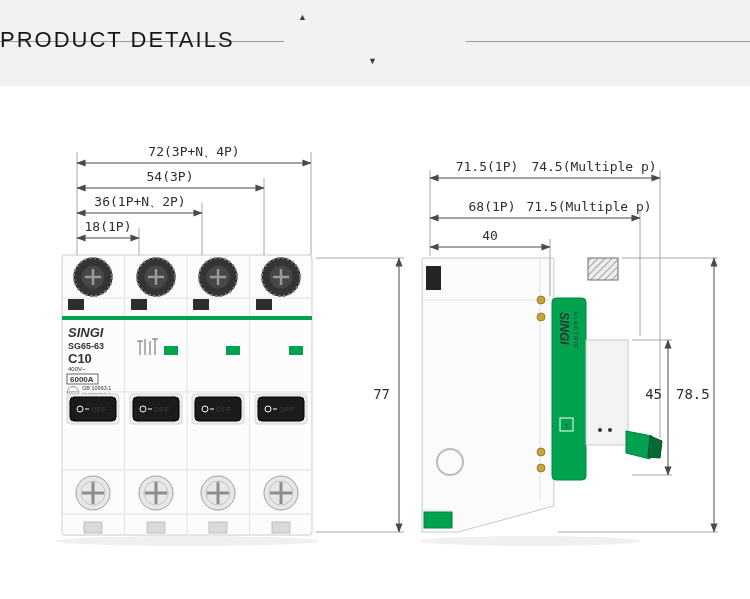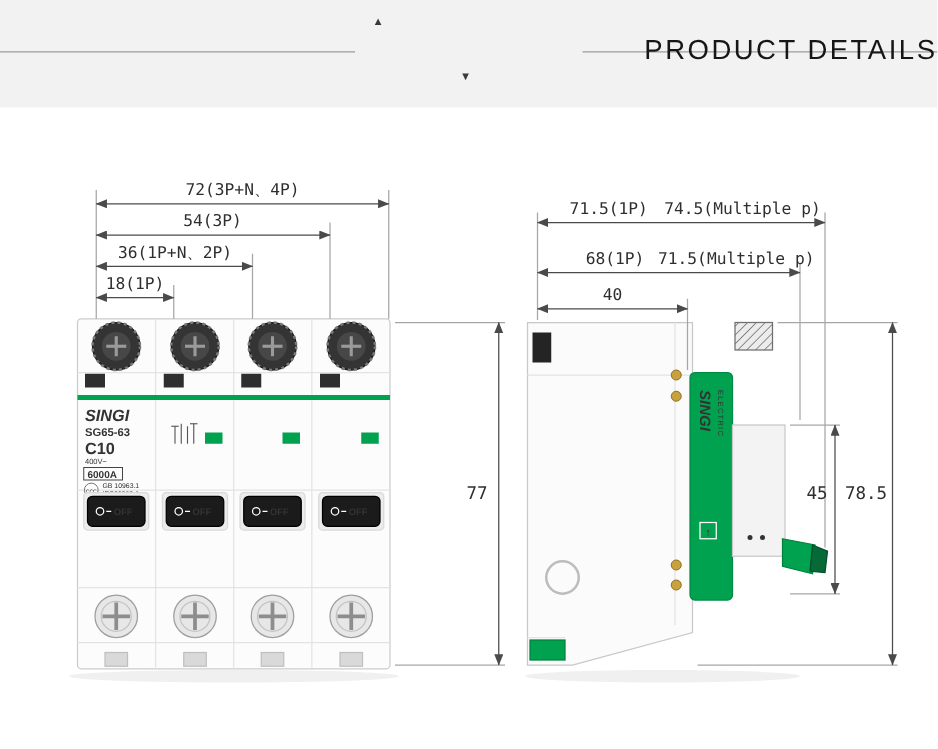--- a/index.html
+++ b/index.html
@@ -2,21 +2,21 @@
 <html><head>
 <meta charset="utf-8">
 <style>
   html,body{margin:0;padding:0}
   body{background:#ffffff}
   .page{position:relative;width:750px;height:599px;background:#ffffff;overflow:hidden;font-family:"Liberation Sans",sans-serif}
   .header-band{position:absolute;top:0;left:0;width:750px;height:86px;background:#f2f2f2}
   .hline{position:absolute;top:41px;height:1px;background:#9c9c9c}
   .hline-left{left:0;width:284px}
   .hline-right{right:0;width:284px}
-  .header-title{position:absolute;top:27px;left:0;width:100%;text-align:right;font-size:22px;letter-spacing:2px;color:#161616;font-weight:400}
+  .header-title{position:absolute;top:27px;left:0;width:100%;text-align:left;font-size:22px;letter-spacing:2px;color:#161616;font-weight:400}
   .tri{position:absolute;font-size:9px;color:#3a3a3a;line-height:1}
   .tri-up{top:13px;left:298px}
   .tri-down{top:57px;left:368px}
   svg.diagram{position:absolute;top:0;left:0}
   svg text{font-family:"Liberation Sans",sans-serif;fill:#333}
   .dim{stroke:#4a4a4a;stroke-width:1;fill:none}
   .ext{stroke:#a6a6a6;stroke-width:1}
   .dimtext{font-family:"DejaVu Sans Mono","Liberation Mono",monospace;fill:#2e2e2e}
   .seam{stroke:#e3e3e3;stroke-width:1}
 </style>

